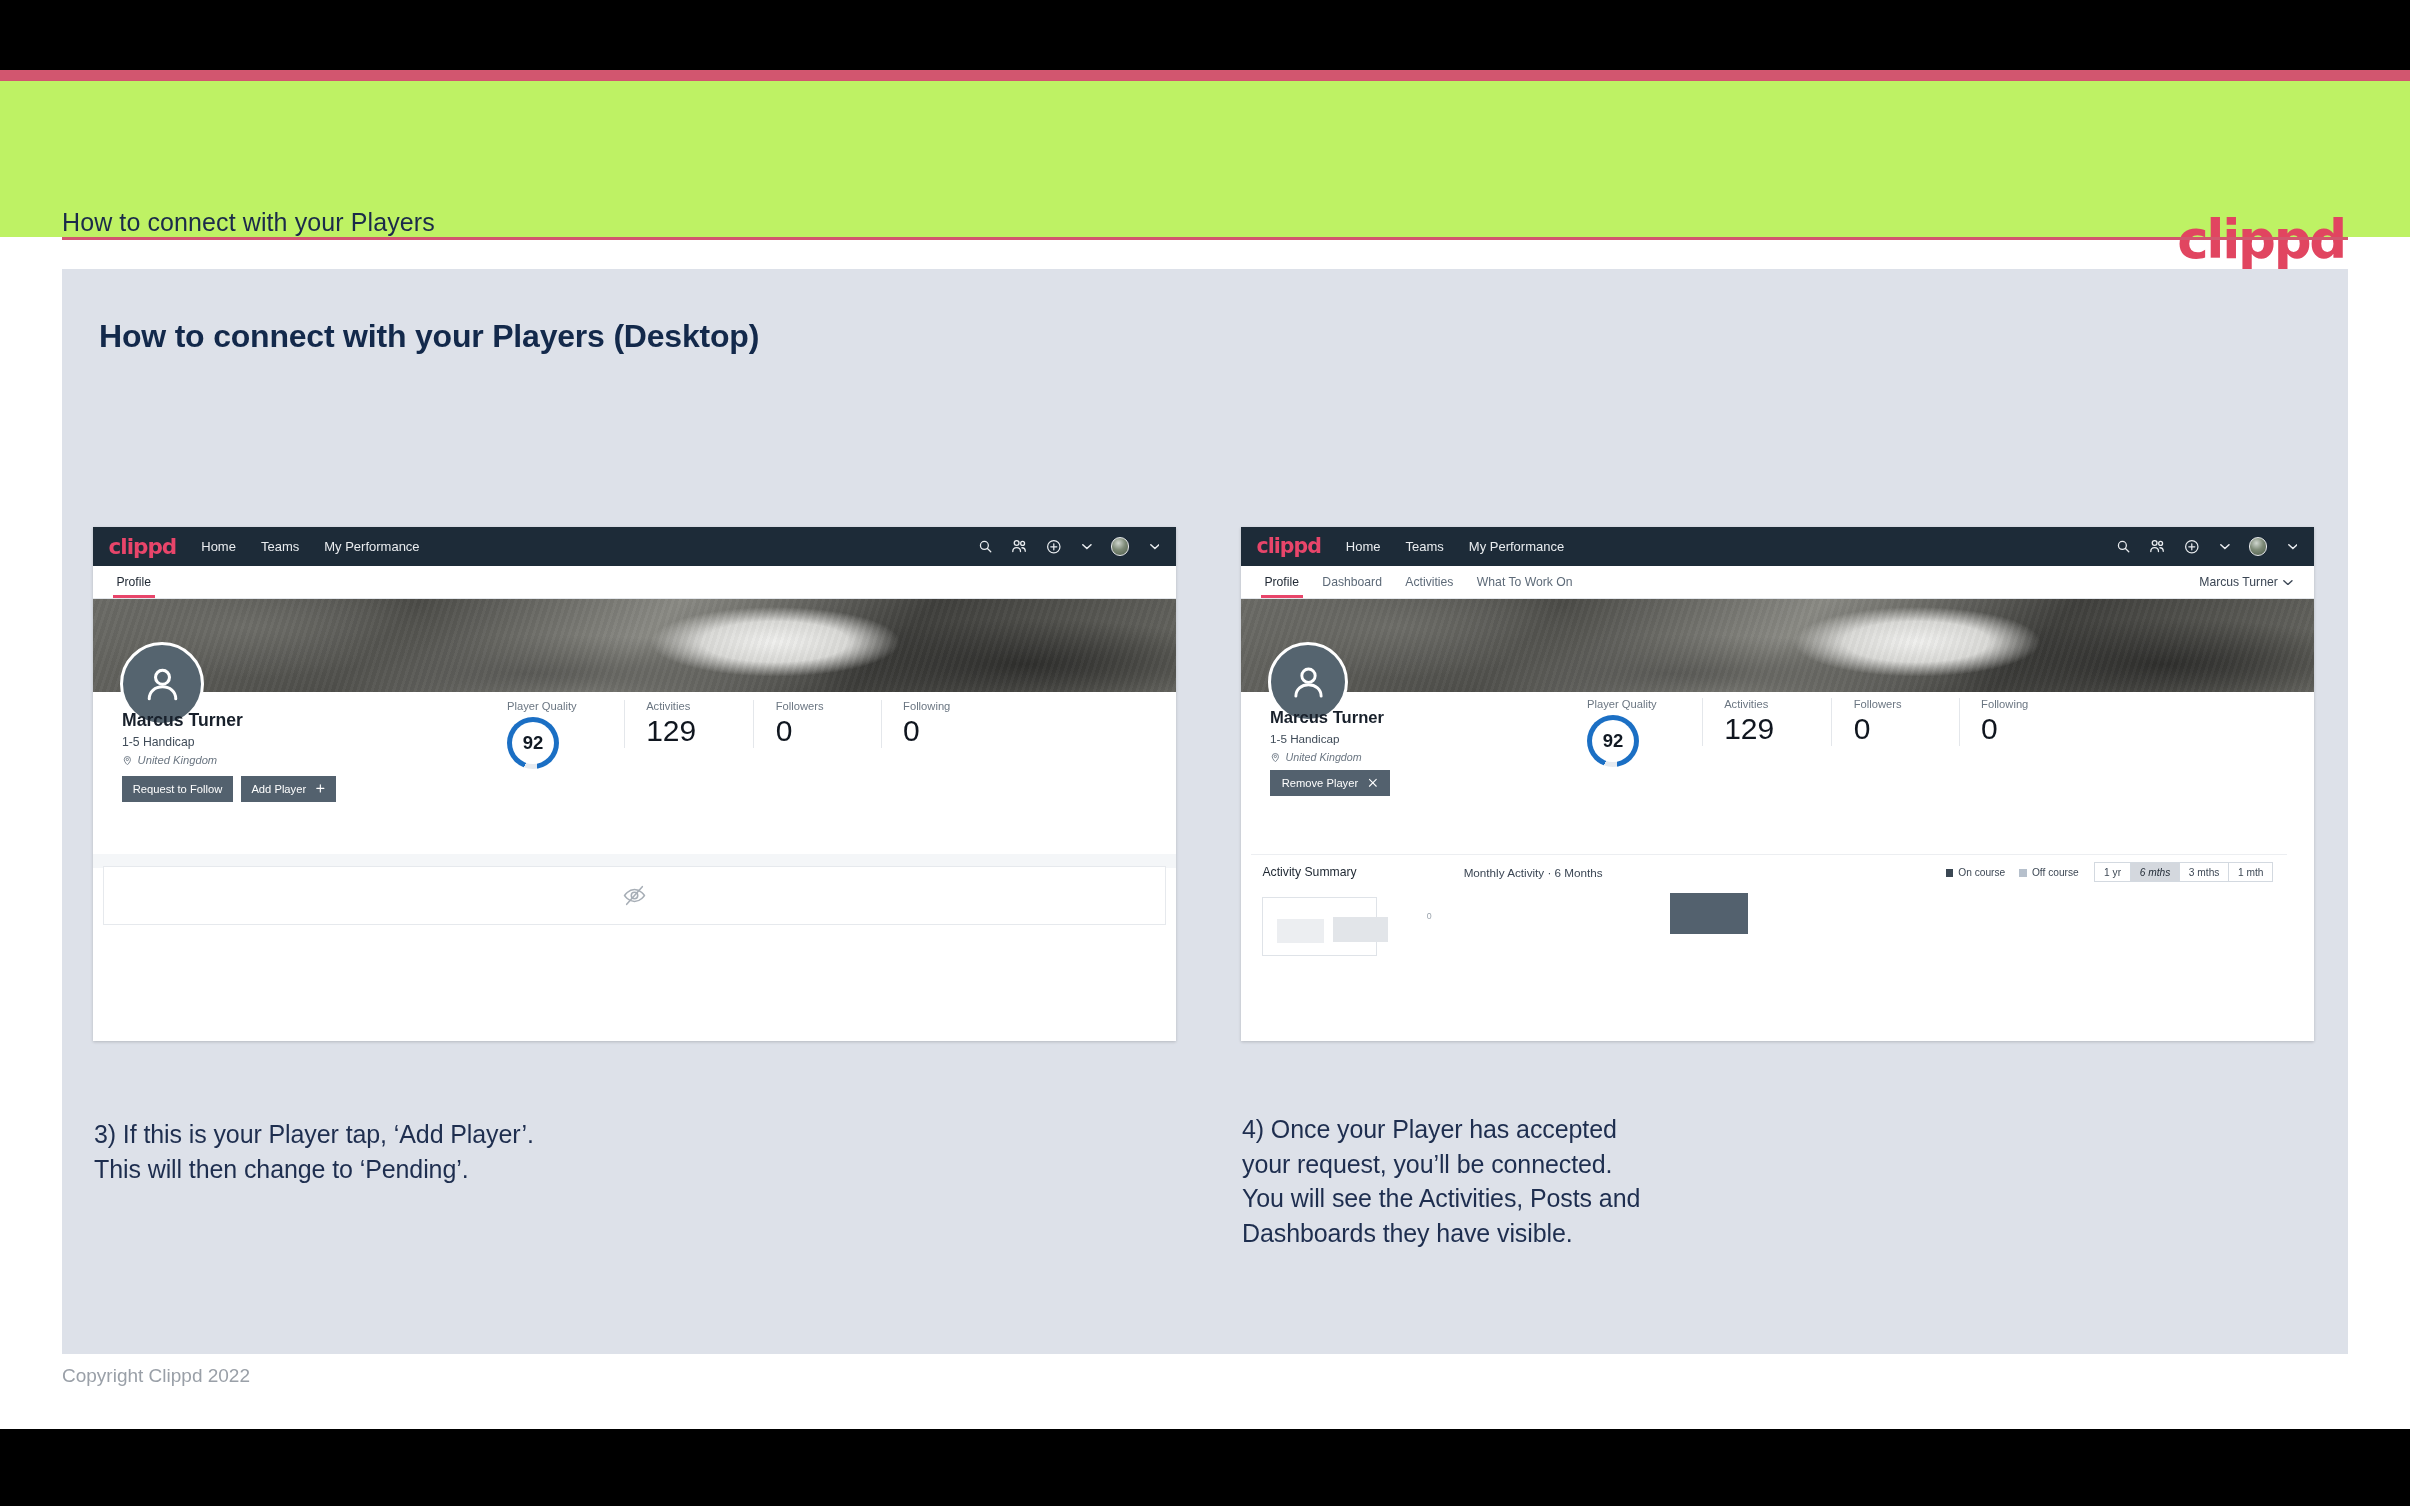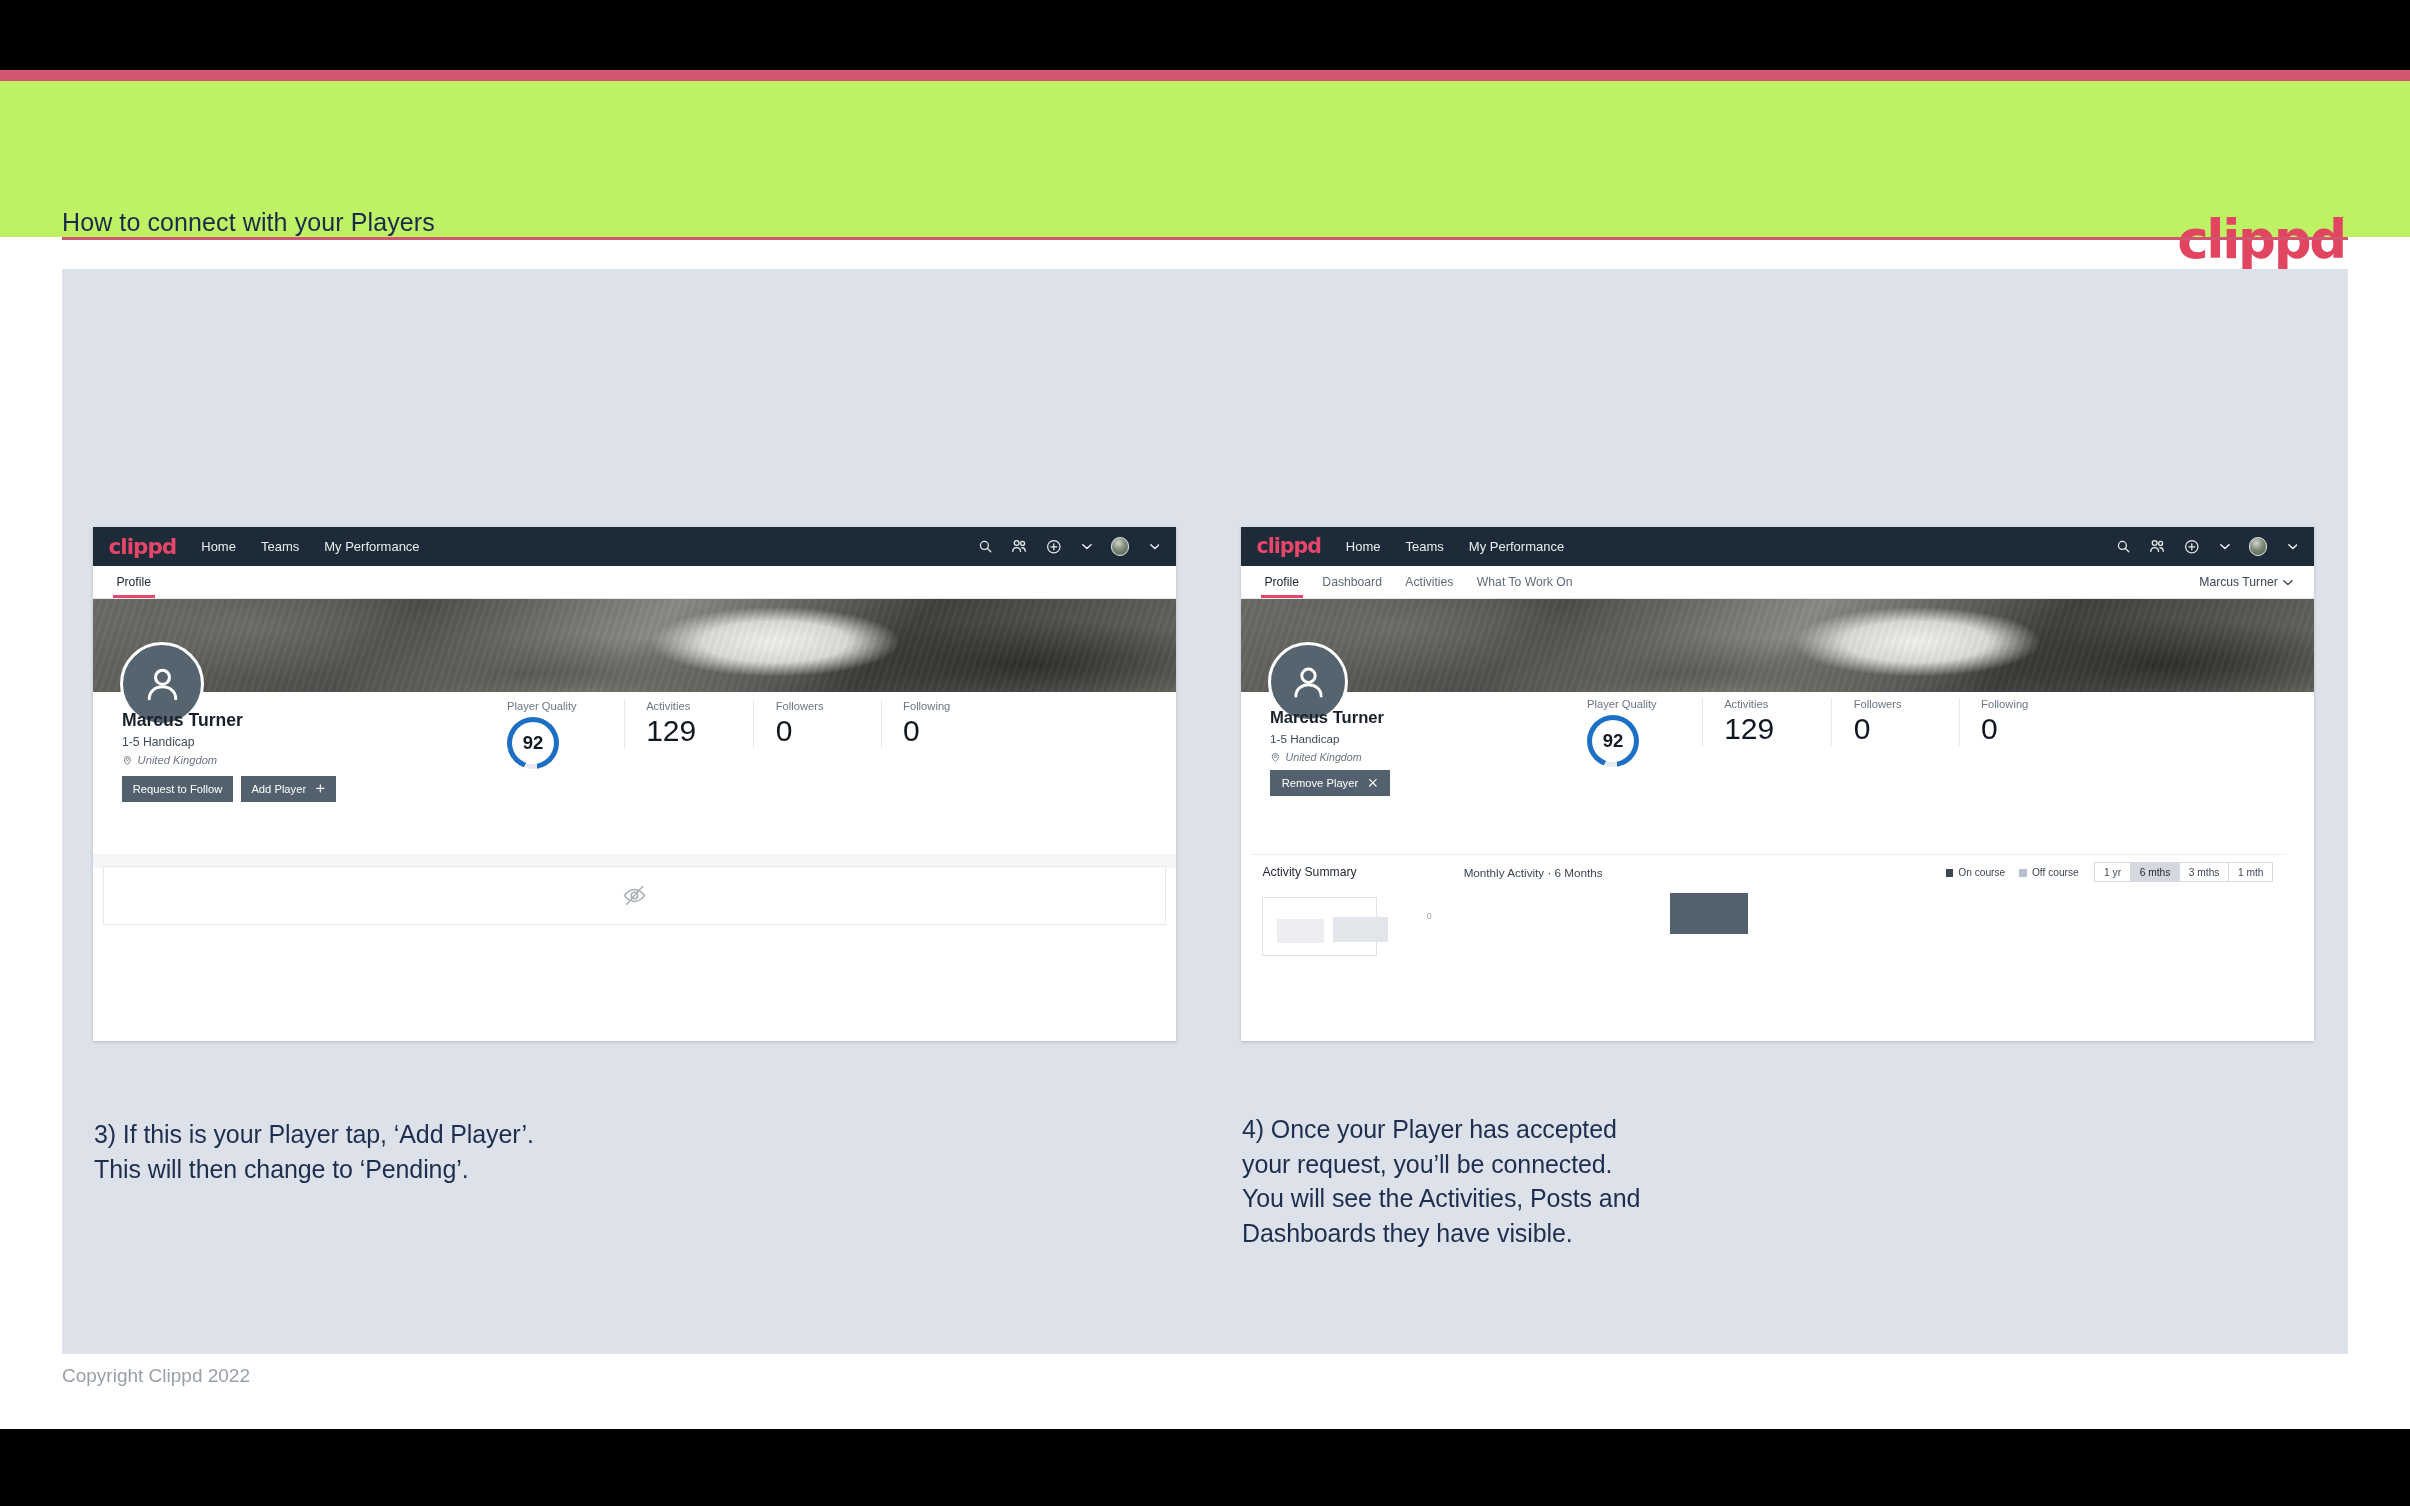--- a/index.html
+++ b/index.html
@@ -195,21 +195,21 @@
   .legend { margin-left:auto; display:flex; align-items:center; gap:14px; font-size:10.2px; color:#3d4855; }
   .legend i { display:inline-block; width:7.8px; height:7.8px; margin-right:4.9px; vertical-align:-1px; }
   .sw-on { background:#3a4753; }
   .sw-off { background:#b6c0cc; }
   .seg { display:flex; margin-left:15.6px; margin-right:13.7px; border:1px solid #d3d9e0; }
   .seg div {
     font-size:10.2px; color:#3d4855; padding:3.9px 8.8px; background:#fff; white-space:nowrap;
     border-right:1px solid #d3d9e0; cursor:pointer;
   }
   .seg div:last-child { border-right:none; }
-  .seg div.on { background:#d4d8de; color:#222b36; }
+  .seg div.on { background:#d4d8de; color:#222b36;font-style:italic; }
 
   .act-body { position:absolute; left:9.8px; right:9.8px; top:362px; bottom:0; background:#fff; overflow:hidden; }
   .act-left-box { position:absolute; left:11.7px; top:7.8px; width:115px; height:59px; border:1px solid #dfe3e8; }
   .act-chip-a { position:absolute; left:13.7px; top:21.5px; width:47px; height:23.4px; background:#eceef1; }
   .act-chip-b { position:absolute; left:70px; top:19.5px; width:55px; height:25px; background:#e2e5e9; }
   .act-axis0 { position:absolute; left:176px; top:21.5px; font-size:8.8px; color:#9aa3ad; }
   .act-bar { position:absolute; left:419px; top:3.9px; width:78px; height:41px; background:#53616e; }
 
   
   .shot-fade {
@@ -239,20 +239,21 @@
 <div class="bar-bottom-black"></div>
 
 <div class="slide-header">
   <div class="slide-header-title">How to connect with your Players</div>
   <div class="brand-logo">clippd</div>
 </div>
 <div class="header-rule"></div>
 
 <div class="content-panel">
 
+  <div class="panel-title">How to connect with your Players (Desktop)</div>
 
 </div>
 
 <div class="shot shot-left">
 
   <div class="appbar">
     <div class="appbar-logo">clippd</div>
     <div class="appbar-nav">
       <span>Home</span>
       <span>Teams</span>

